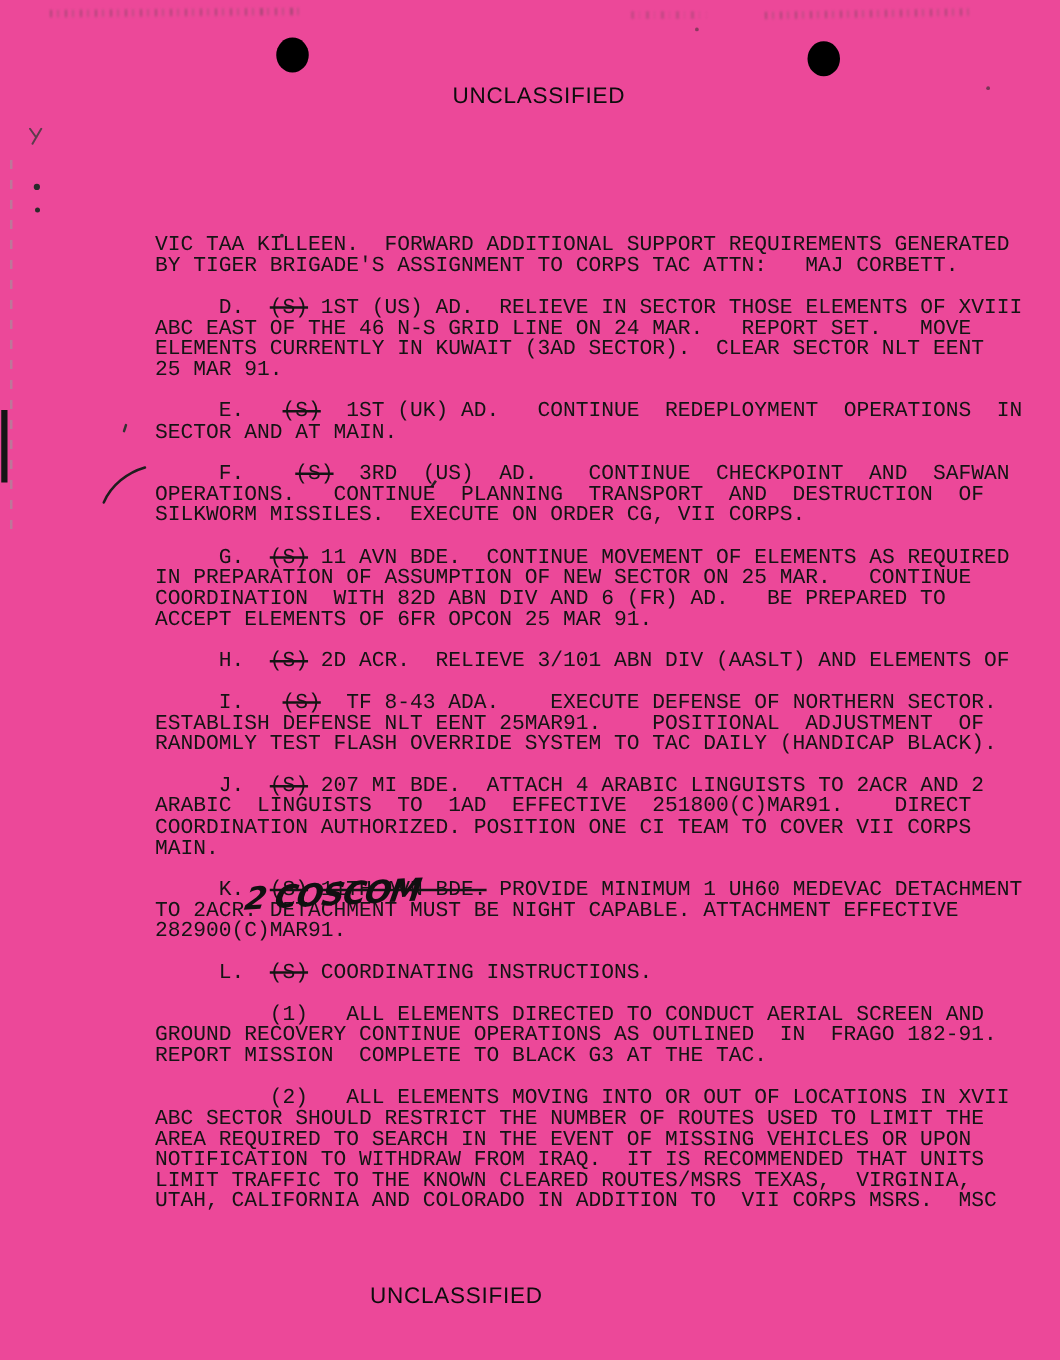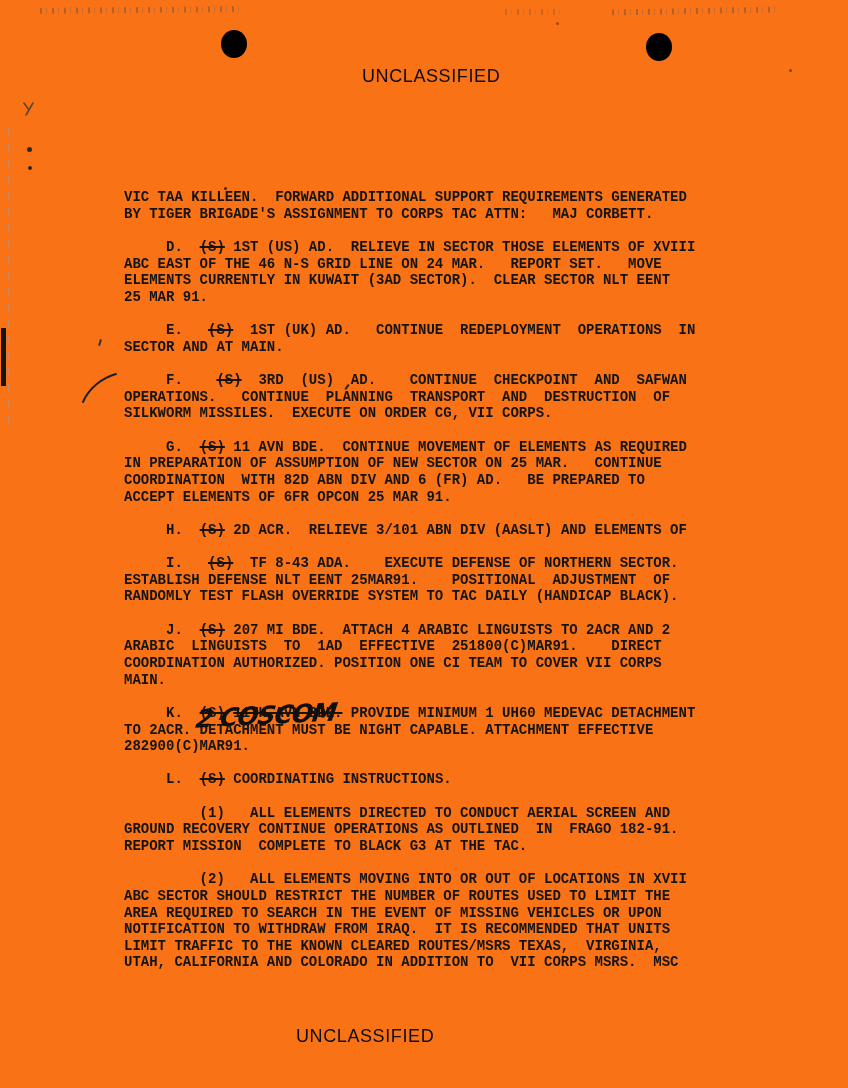--- a/index.html
+++ b/index.html
@@ -1,35 +1,35 @@
 <!DOCTYPE html>
 <html><head>
 <meta charset="utf-8">
 <style>
   html,body { margin:0; padding:0; background:#e8e8e8; }
   #page {
-    position:relative; width:848px; height:1088px; background:#f97316;
+    position:relative; width:848px; height:1088px; background:#ec4899;
     overflow:hidden; font-family:"Liberation Sans", sans-serif; color:#111;
   }
   
   .banner {
     position:absolute; font:400 18px/20px "Liberation Sans", sans-serif;
     color:#0d0d0d; letter-spacing:0.6px;
   }
   #banner-top { left:362px; top:66px; }
   #banner-bottom { left:296px; top:1026px; }
   
   .hole { position:absolute; background:#000; border-radius:50%; }
   #hole-left  { left:221px; top:30px;  width:26px; height:28px; }
   #hole-right { left:646px; top:33px;  width:26px; height:28px; }
   
   #doc-body {
     position:absolute; left:124px; top:189px; width:668px;
     font-family:"Liberation Mono","DejaVu Sans Mono", monospace;
-    font-weight:700; font-size:14px; color:#141414;
+    font-weight:400; font-size:17px; color:#141414;
   }
   .line { height:16.65px; line-height:16.65px; white-space:pre; }
   .line.blank { }
   .struck { text-decoration:line-through; text-decoration-thickness:2.4px; }
   
   #handwriting {
     position:absolute; left:196px; top:703px;
     font:italic 700 25px/26px "DejaVu Sans", sans-serif;
     color:#101010; transform:rotate(-3deg) skewX(-12deg);
     letter-spacing:-1px; white-space:pre;

